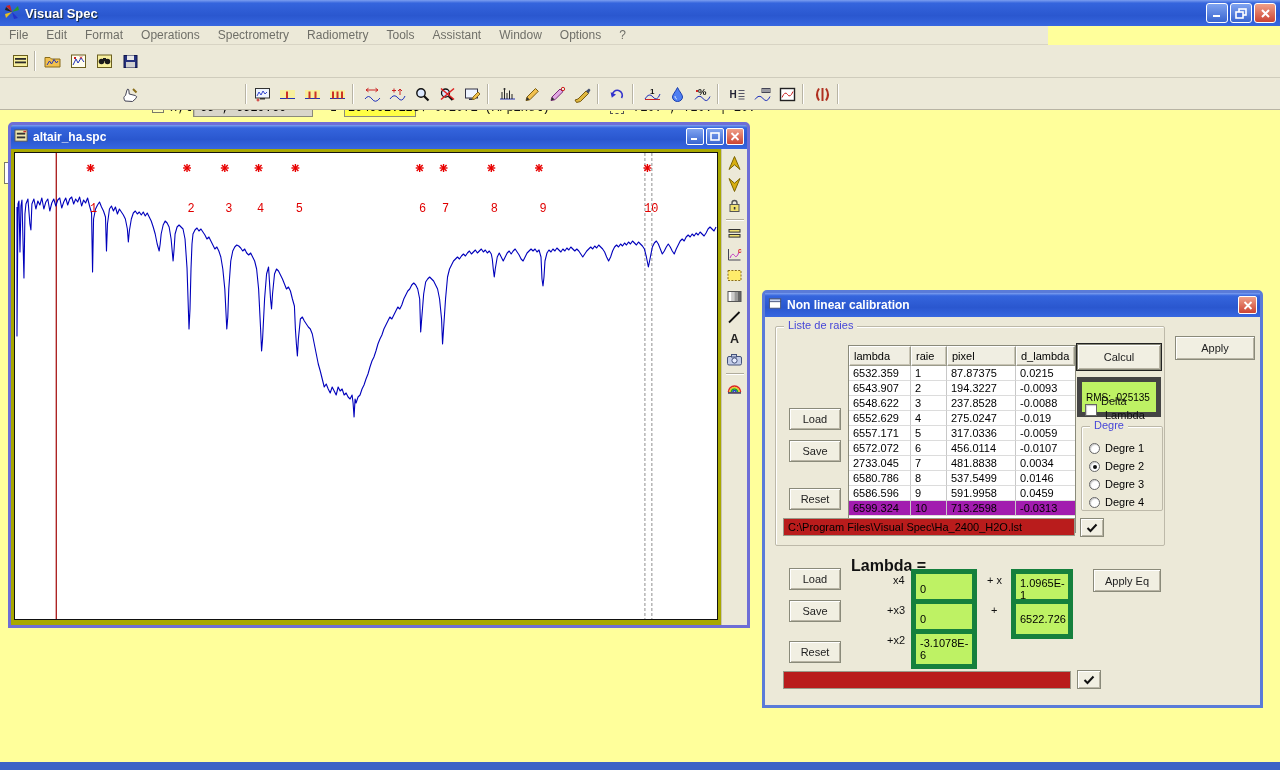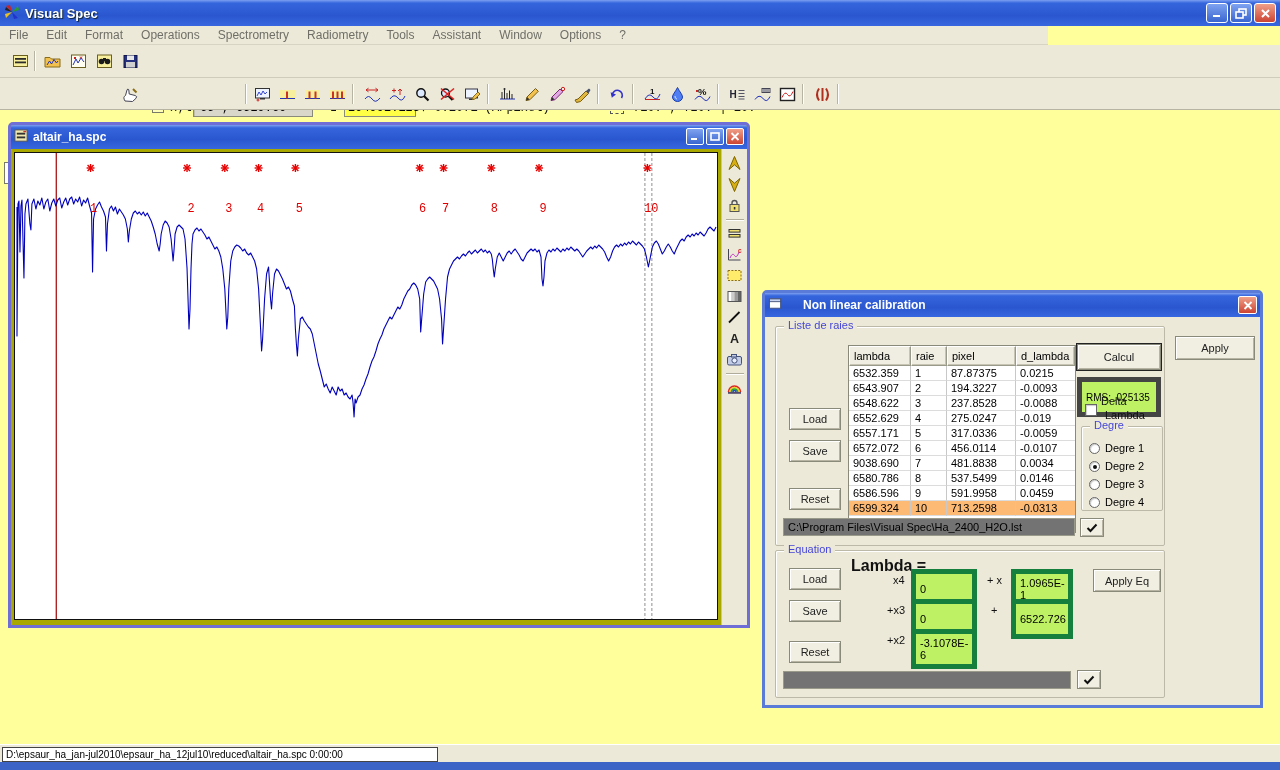--- a/index.html
+++ b/index.html
@@ -50,38 +50,38 @@
   .sbtn.close { background:linear-gradient(#f0a088,#cc4433); }
   #plot { position:absolute; left:3px; top:27px; width:704px; height:468px; background:#fff; border:1px solid #111; }
   #side-toolbar { position:absolute; right:0; top:24px; bottom:0; width:26px; background:#ECE9D8; border-left:1px solid #c8c4b4;
     display:flex; flex-direction:column; align-items:center; padding-top:4px; }
   .side-btn { width:22px; height:21px; display:flex; align-items:center; justify-content:center; }
   .side-sep { width:18px; height:1px; background:#b0ac9c; box-shadow:0 1px 0 #fff; margin:3px 0; }
 
   
   #dialog { position:absolute; left:762px; top:290px; width:501px; height:418px; background:#ECE9D8; border:3px solid #5a7bd8; border-radius:5px 5px 0 0; }
   #dlg-title { height:24px; background:linear-gradient(180deg,#7c9ff0 0%,#3565dd 12%,#2a57cf 60%,#3767e0 100%); display:flex; align-items:center; }
-  #dlg-title-text { color:#fff; font-weight:bold; font-size:12px; margin-left:20px; }
+  #dlg-title-text { color:#fff; font-weight:bold; font-size:12px; margin-left:4px; }
   #dlg-close { position:absolute; right:3px; top:3px; width:19px; height:18px; border:1px solid #fff; border-radius:2px;
     background:linear-gradient(#f0a088,#cc4433); display:flex; align-items:center; justify-content:center; }
   .gb { position:absolute; border:1px solid #bdb9a9; box-shadow:inset 1px 1px 0 #fff; border-radius:2px; }
   .gb-label { position:absolute; top:-8px; left:8px; background:#ECE9D8; padding:0 4px; color:#4646d8; font-size:11px; }
   .btn { position:absolute; background:#f1efe2; border:1px solid #8a8a7a; box-shadow:inset 1px 1px 0 #fff, inset -1px -1px 0 #b8b4a4;
     font-size:11px; display:flex; align-items:center; justify-content:center; color:#222; }
   .btn.default { box-shadow:inset 1px 1px 0 #fff, inset -1px -1px 0 #b8b4a4, 0 0 0 1px #222; }
-  .yfield { position:absolute; background:#737373; border:1px solid #9a9a8a; font-size:11px; padding:1px 4px; display:flex; align-items:center; overflow:hidden; white-space:nowrap; }
+  .yfield { position:absolute; background:#b91c1c; border:1px solid #9a9a8a; font-size:11px; padding:1px 4px; display:flex; align-items:center; overflow:hidden; white-space:nowrap; }
   .wfield { position:absolute; background:#bef264; border:5px solid #15803d; font-size:11px; padding:15px 4px; display:flex; align-items:center; }
 
   #cal-table { position:absolute; left:83px; top:52px; width:228px; height:188px; background:#fff; border:1px solid #8a8a7a; overflow:hidden; }
   .trow { display:flex; height:15px; }
   .trow.head { height:20px; }
   .tcell { border-right:1px solid #c8c8c8; border-bottom:1px solid #dcdcdc; padding:1px 4px; font-size:11px; overflow:hidden; }
   .head .tcell { background:#f0eee2; border:1px solid #fff; border-right-color:#9a9a8a; border-bottom-color:#9a9a8a; box-shadow:inset -1px -1px 0 #c8c4b4; padding-top:3px; }
   .c0{width:62px;} .c1{width:36px;} .c2{width:69px;} .c3{width:59px; border-right:none;}
-  .trow.sel { background:#fdba74; }
+  .trow.sel { background:#a21caf; }
 
   .radio { position:absolute; display:flex; align-items:center; gap:5px; font-size:11px; }
   .rdot { width:11px; height:11px; border-radius:50%; border:1px solid #666; background:#fff; box-shadow:inset 1px 1px 1px #ccc; position:relative; }
   .rdot.on::after { content:""; position:absolute; left:3px; top:3px; width:4px; height:4px; border-radius:50%; background:#111; }
   .cbox { width:12px; height:12px; border:1px solid #666; background:#fff; box-shadow:inset 1px 1px 1px #ccc; }
 
   
   #statusbar { position:absolute; left:0; top:744px; width:1280px; height:18px; background:#ECE9D8; border-top:1px solid #fff; }
   #status-field { position:absolute; left:2px; top:2px; width:436px; height:15px; background:#fff; border:1px solid #444; font-size:10px; padding:1px 3px; white-space:nowrap; overflow:hidden; }
   #bottomstrip { position:absolute; left:0; top:762px; width:1280px; height:8px; background:#3c63c6; }
@@ -604,21 +604,21 @@
           <div class="tcell c2">317.0336</div>
           <div class="tcell c3">-0.0059</div>
         </div>
         <div class="trow">
           <div class="tcell c0">6572.072</div>
           <div class="tcell c1">6</div>
           <div class="tcell c2">456.0114</div>
           <div class="tcell c3">-0.0107</div>
         </div>
         <div class="trow">
-          <div class="tcell c0">9038.690</div>
+          <div class="tcell c0">2733.045</div>
           <div class="tcell c1">7</div>
           <div class="tcell c2">481.8838</div>
           <div class="tcell c3">0.0034</div>
         </div>
         <div class="trow">
           <div class="tcell c0">6580.786</div>
           <div class="tcell c1">8</div>
           <div class="tcell c2">537.5499</div>
           <div class="tcell c3">0.0146</div>
         </div>
@@ -662,23 +662,20 @@
           <span class="rdot"></span>
           <span>Degre 3</span>
         </div>
         <div class="radio" style="left: 324px; top: 203px;">
           <span class="rdot"></span>
           <span>Degre 4</span>
         </div>
       </div>
     <div class="btn" style="left:410px; top:43px; width:80px; height:24px;">Apply</div>
 
-    <div class="gb" style="left:10px; top:257px; width:390px; height:148px;">
-      <span class="gb-label">Equation</span>
-    </div>
     <div class="btn" style="left:24px; top:275px; width:52px; height:22px;">Load</div>
     <div class="btn" style="left:24px; top:307px; width:52px; height:22px;">Save</div>
     <div class="btn" style="left:24px; top:348px; width:52px; height:22px;">Reset</div>
     <div class="lbl b" style="left:86px; top:264px; font-size:16px;">Lambda =</div>
     <div class="lbl" style="left:128px; top:281px;">x4</div>
     <div class="wfield" style="left:146px; top:276px; width:66px; height:20px;">0</div>
     <div class="lbl" style="left:122px; top:311px;">+x3</div>
     <div class="wfield" style="left:146px; top:306px; width:66px; height:20px;">0</div>
     <div class="lbl" style="left:122px; top:341px;">+x2</div>
     <div class="wfield" style="left:146px; top:336px; width:66px; height:20px;">-3.1078E-6</div>
@@ -688,18 +685,15 @@
     <div class="wfield" style="left:246px; top:306px; width:62px; height:20px;">6522.726</div>
     <div class="btn" style="left:328px; top:276px; width:68px; height:23px;">Apply Eq</div>
     <div class="yfield" style="left:18px; top:378px; width:288px; height:18px;"></div>
     <div class="btn" style="left:312px; top:377px; width:24px; height:19px;">
       <svg width="12" height="10">
           <path d="M1.5 5 L4.5 8 L10.5 1.5" fill="none" stroke="#111" stroke-width="2"></path>
         </svg>
     </div>
   </div>
 
-  <div id="statusbar">
-    <div id="status-field">D:\epsaur_ha_jan-jul2010\epsaur_ha_12jul10\reduced\altair_ha.spc 0:00:00</div>
-  </div>
   <div id="bottomstrip"></div>
 
 </div>
 
 </body></html>

